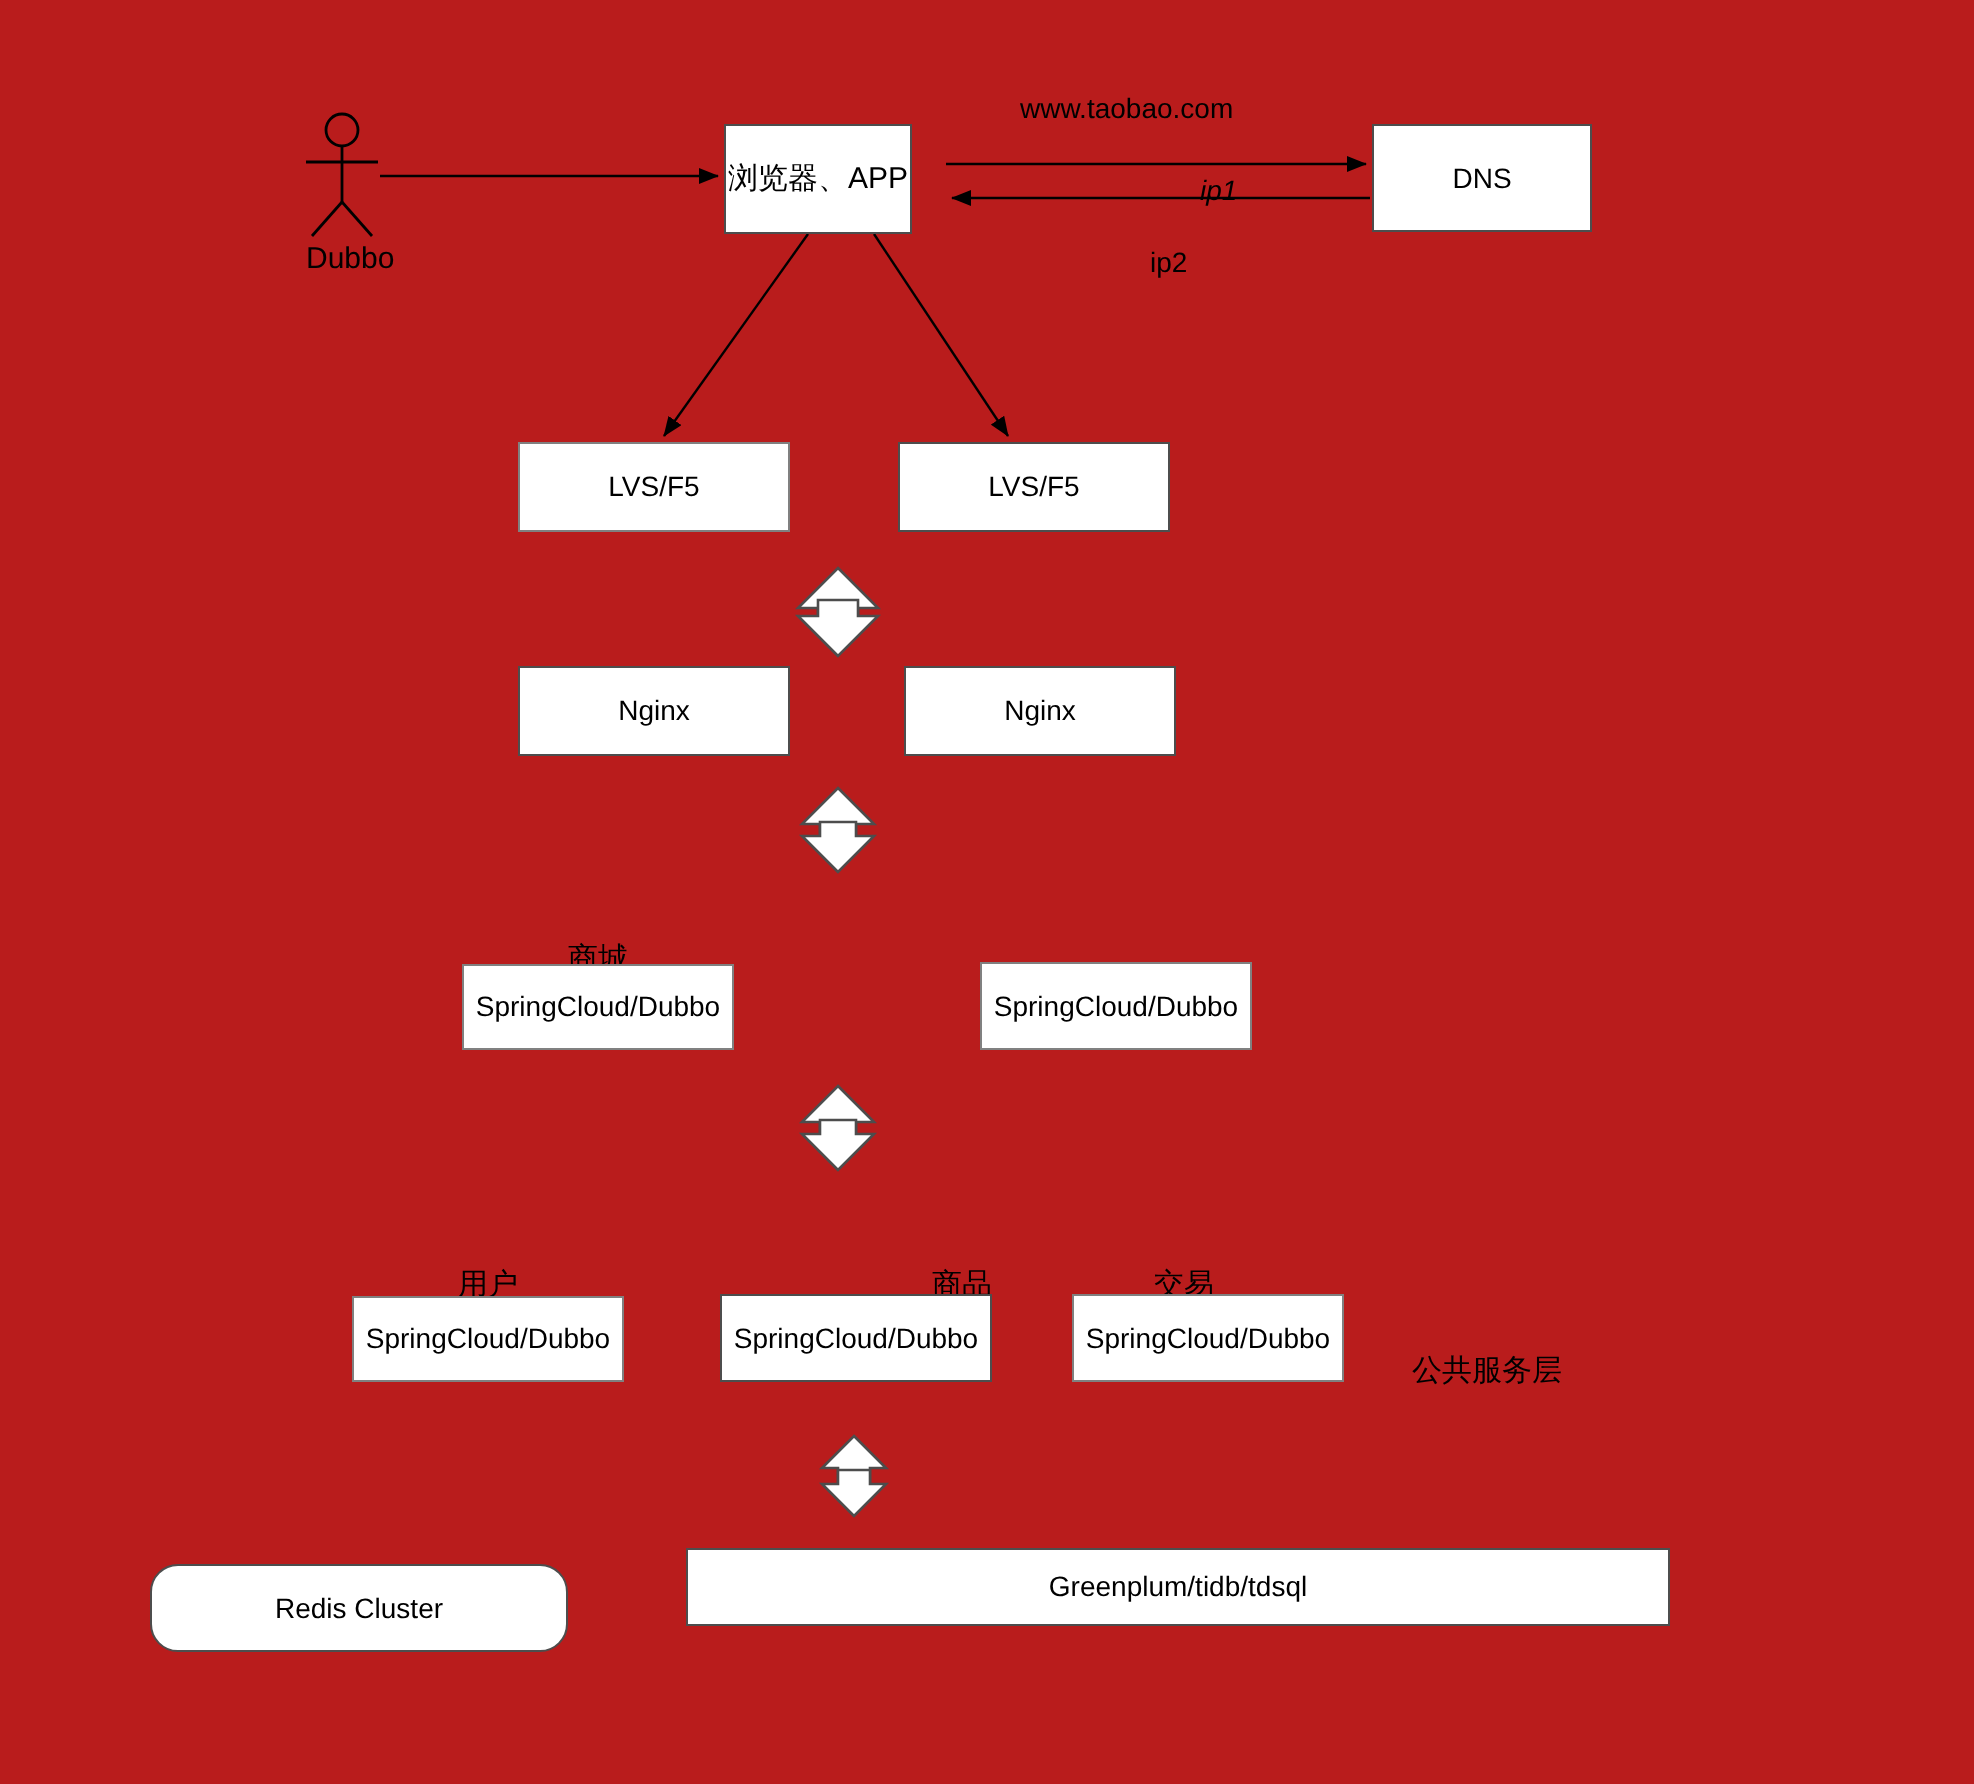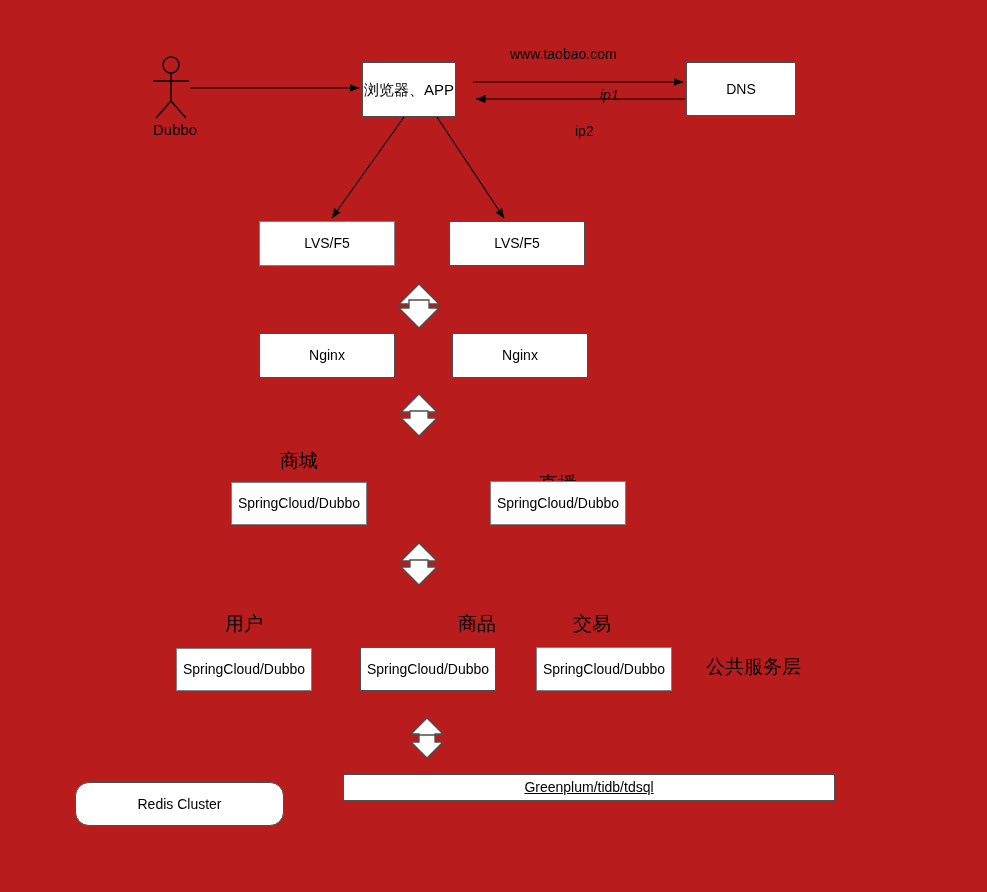--- a/index.html
+++ b/index.html
@@ -37,21 +37,22 @@
   .caption {
     position: absolute;
     color: #000000;
     font-size: 15px;
     white-space: nowrap;
     text-align: center;
     line-height: 1.2;
   }
   .caption.cjk {
     font-family: "DejaVu Sans", "Liberation Sans", sans-serif;
-    font-size: 19px;
+    font-size: 15px;
+    margin-top: 21px;
   }
   .edge-label {
     position: absolute;
     color: #000000;
     font-size: 14px;
     white-space: nowrap;
     line-height: 1.25;
     text-align: center;
   }
   svg.wires {
@@ -160,15 +161,15 @@
   <div class="node" style="left:360px; top:647px; width:136px; height:44px;">SpringCloud/Dubbo</div>
 
   <div class="caption cjk" style="left:524px; top:612px; width:136px;">交易</div>
 
   <div class="node thin" style="left:536px; top:647px; width:136px; height:44px;">SpringCloud/Dubbo</div>
 
   <div class="caption cjk" style="left:706px; top:655px;">公共服务层</div>
 
   <div class="node" style="left:75px; top:782px; width:209px; height:44px;border-radius:14px;">Redis Cluster</div>
 
-  <div class="node" style="left:343px; top:774px; width:492px; height:27px;text-decoration:underline;">Greenplum/tidb/tdsql</div>
+  <div class="node" style="left:343px; top:774px; width:492px; height:39px;">Greenplum/tidb/tdsql</div>
 
 </div>
 
 </body></html>

